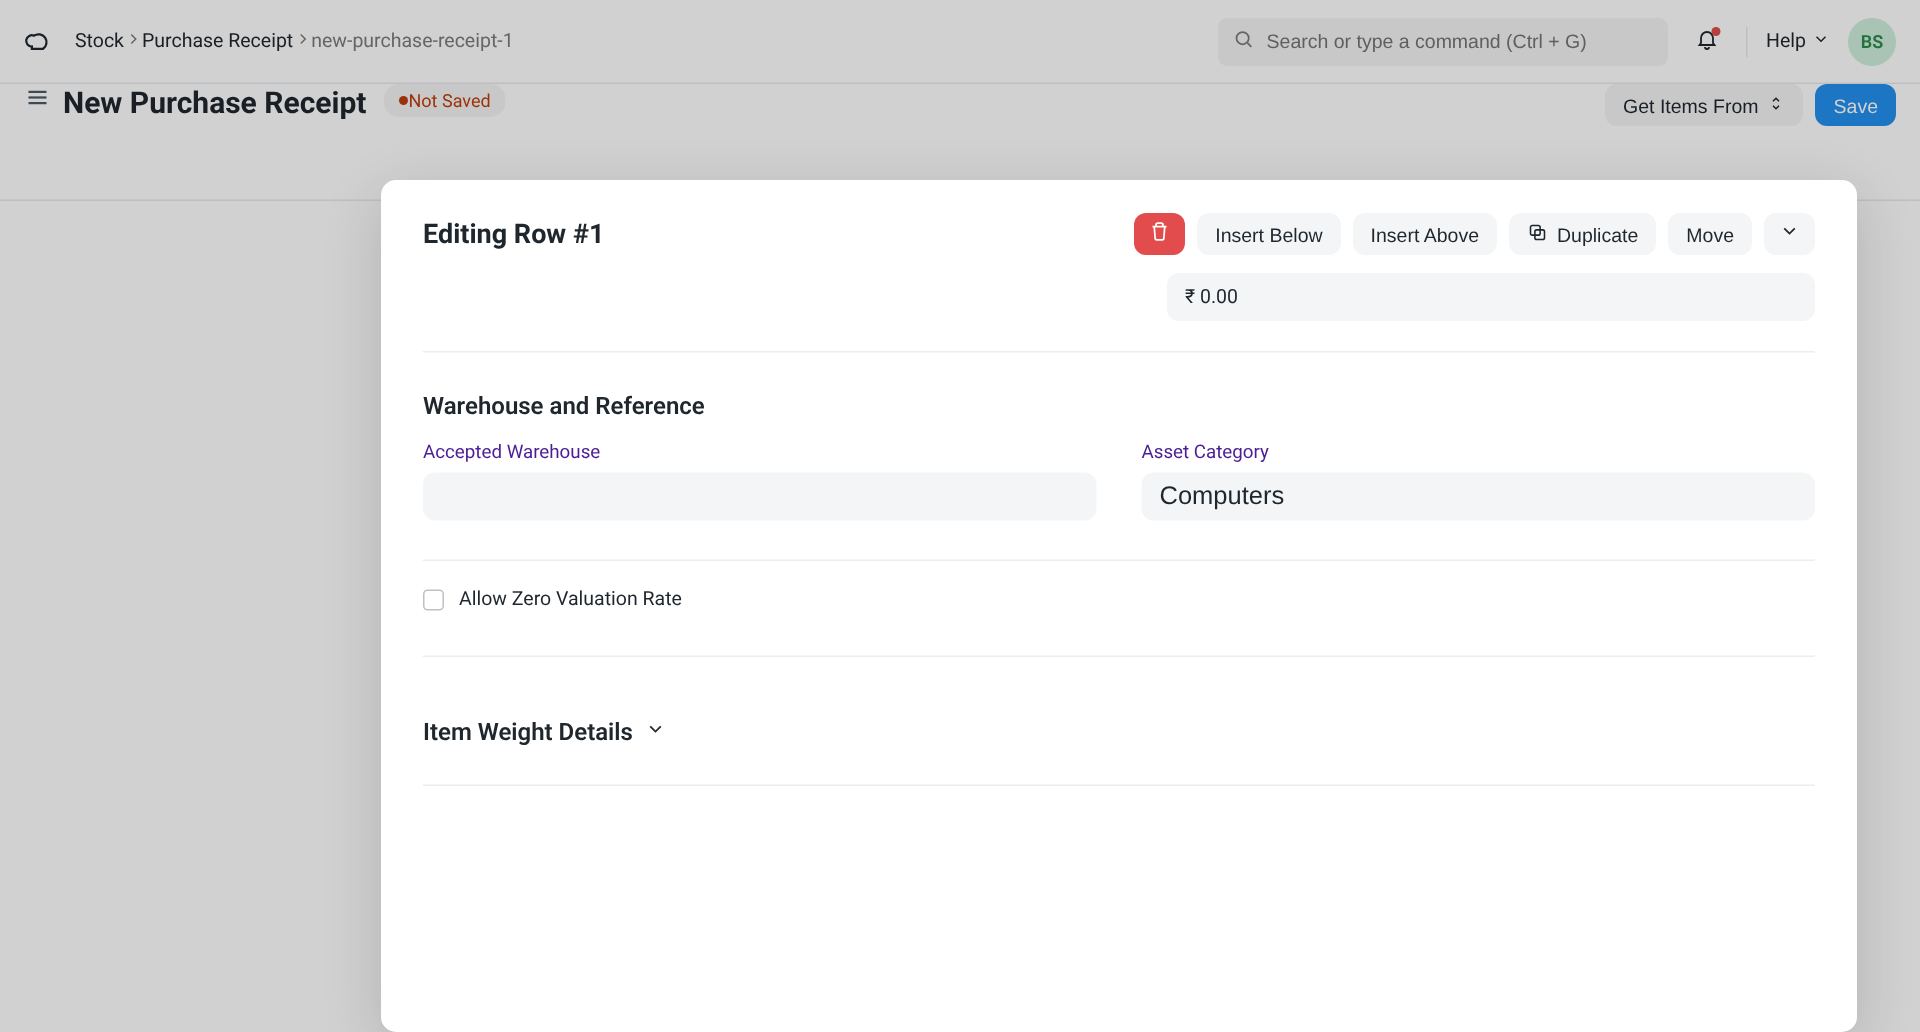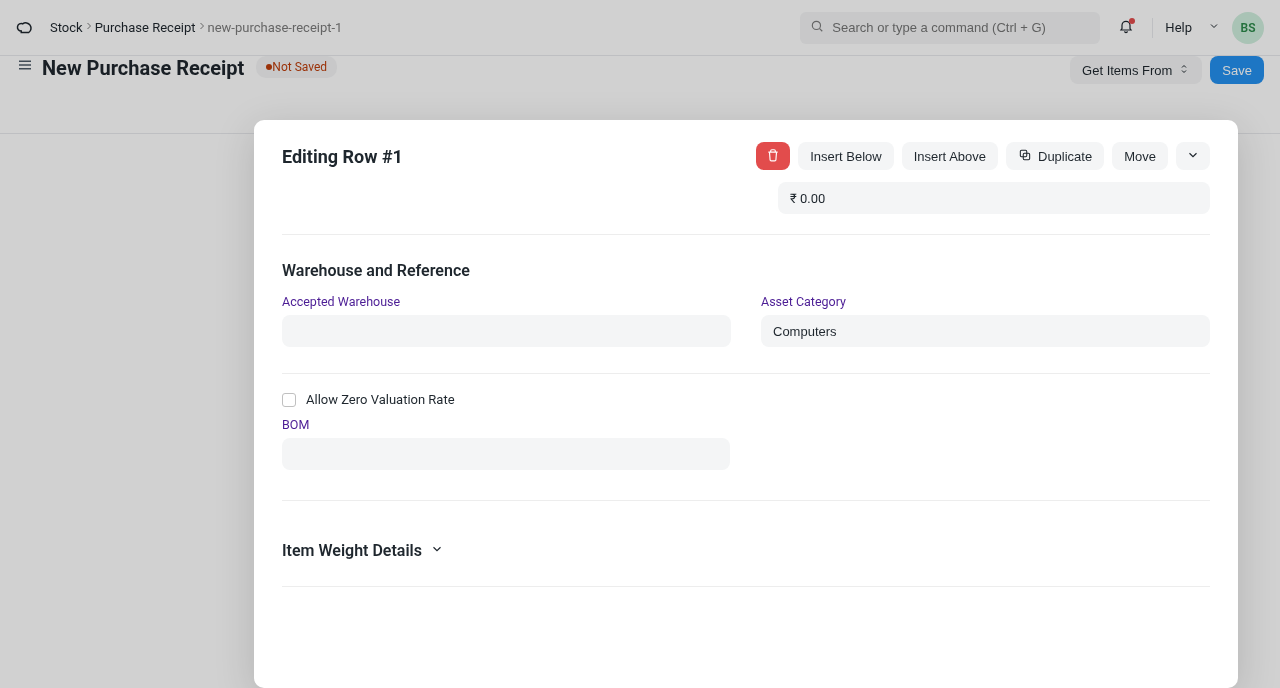--- a/index.html
+++ b/index.html
@@ -56,21 +56,21 @@
     outline: none;
     background: transparent;
     flex: 1;
     font-size: 13px;
     color: #0369a1;
   }
   .bell-wrap { position: relative; width: 28px; height: 28px; display:flex; align-items:center; justify-content:center; cursor:pointer;}
   .bell-dot { position: absolute; top: 4px; right: 5px; width: 6px; height: 6px; background: #e24c4c; border-radius: 50%; }
   .sep { width: 1px; height: 20px; background: #e8eaed; }
   .help {
-    display: flex; align-items: center; gap: 16px;
+    display: flex; align-items: center; gap: 4px;
     font-size: 13px; color: #1F272E; cursor: pointer;
   }
   .avatar {
     width: 32px; height: 32px; border-radius: 50%;
     background: #cfeedd; color: #2c8a4b;
     display: flex; align-items: center; justify-content: center;
     font-weight: 600; font-size: 12px; cursor: pointer;
   }
 
   
@@ -180,21 +180,21 @@
     row-gap: 22px;
   }
   .field-label { font-size: 12.5px; color: #4c1d95; margin-bottom: 6px; }
   .field-input {
     width: 100%;
     height: 32px;
     background: #f4f5f6;
     border: none;
     border-radius: 8px;
     padding: 0 12px;
-    font-size: 13px;
+    font-size: 17px;
     color: #1F272E;
     outline: none;
   }
 
   .highlight-box {
     border: 3px solid #ff0000;
     padding: 6px 10px 10px 10px;
     margin: -6px -10px -10px -10px;
     border-radius: 2px;
   }
@@ -358,24 +358,20 @@
     </div>
 
     <div style="margin-top:6px"></div>
     <div class="hr" style="margin-top:26px"></div>
 
     <div class="checkbox-row" style="margin-top:4px">
       <span class="chk"></span>
       <span>Allow Zero Valuation Rate</span>
     </div>
 
-    <div class="bom-block">
-      <div class="field-label">BOM</div>
-      <input class="field-input" value="" style="">
-    </div>
 
     <div class="hr" style="margin-top:30px"></div>
 
     <div class="section-toggle">
       <span>Item Weight Details</span>
       <span>
         <svg class="sz14" viewBox="0 0 24 24" fill="none" stroke="#1F272E" stroke-width="2">
             <polyline points="6 9 12 15 18 9"></polyline>
           </svg>
       </span>

